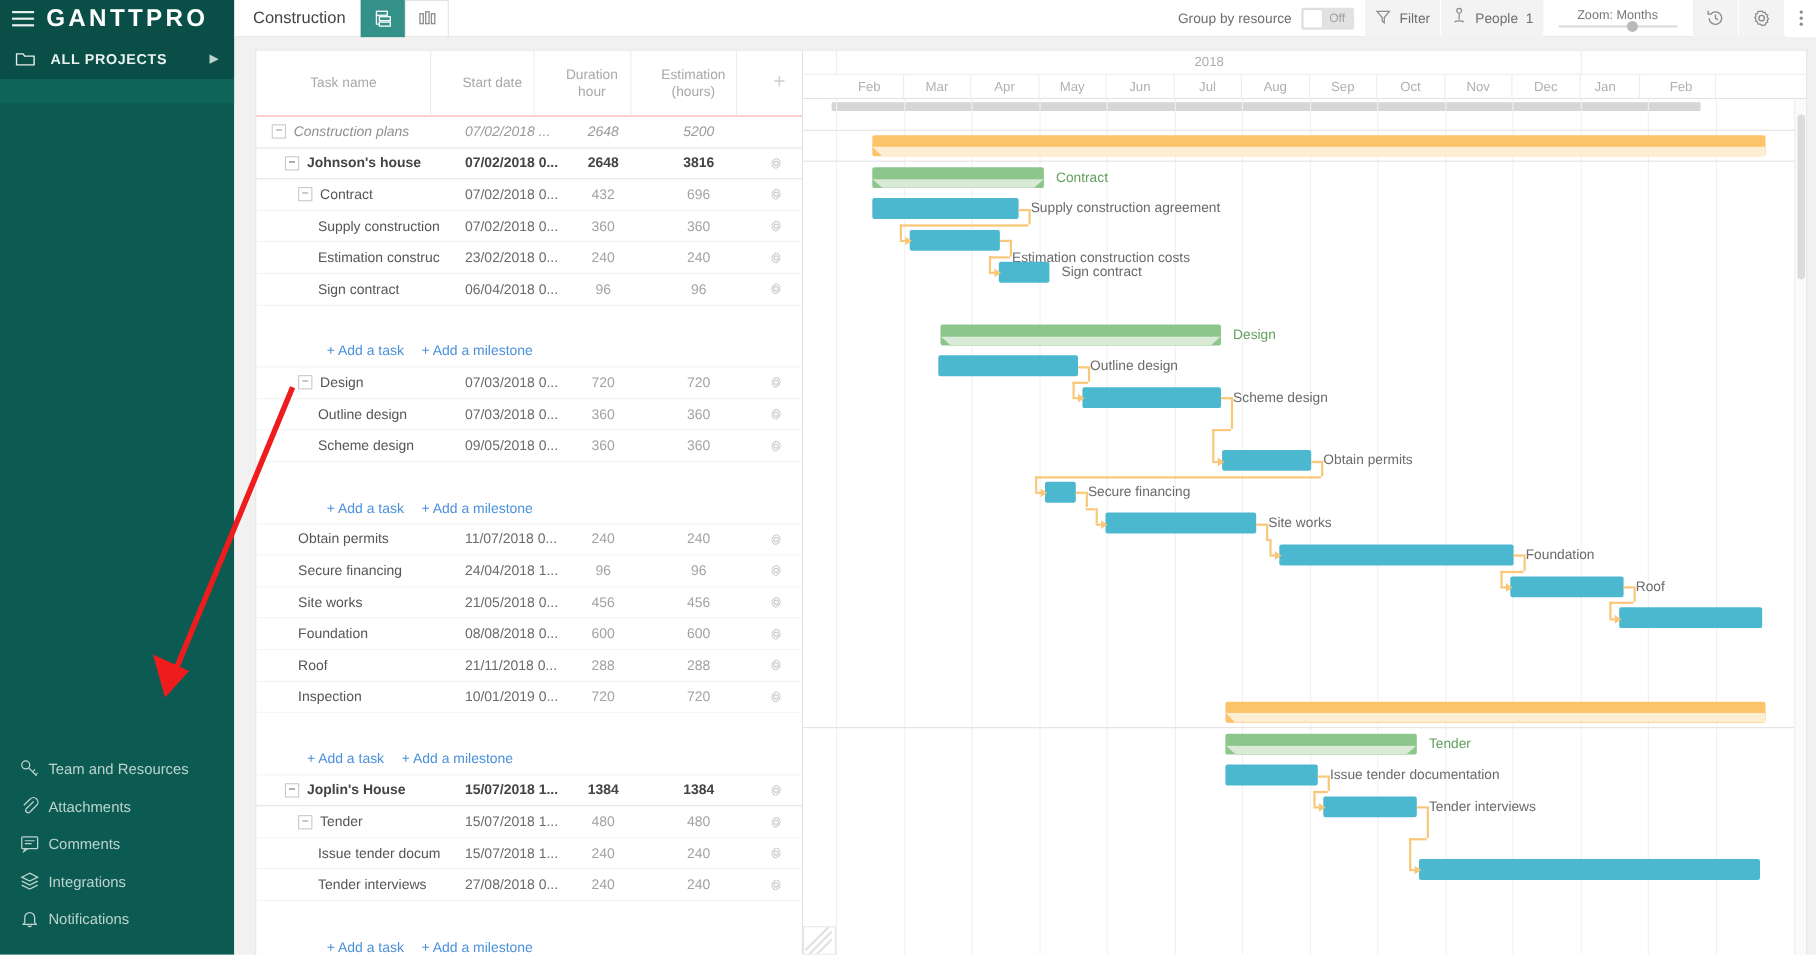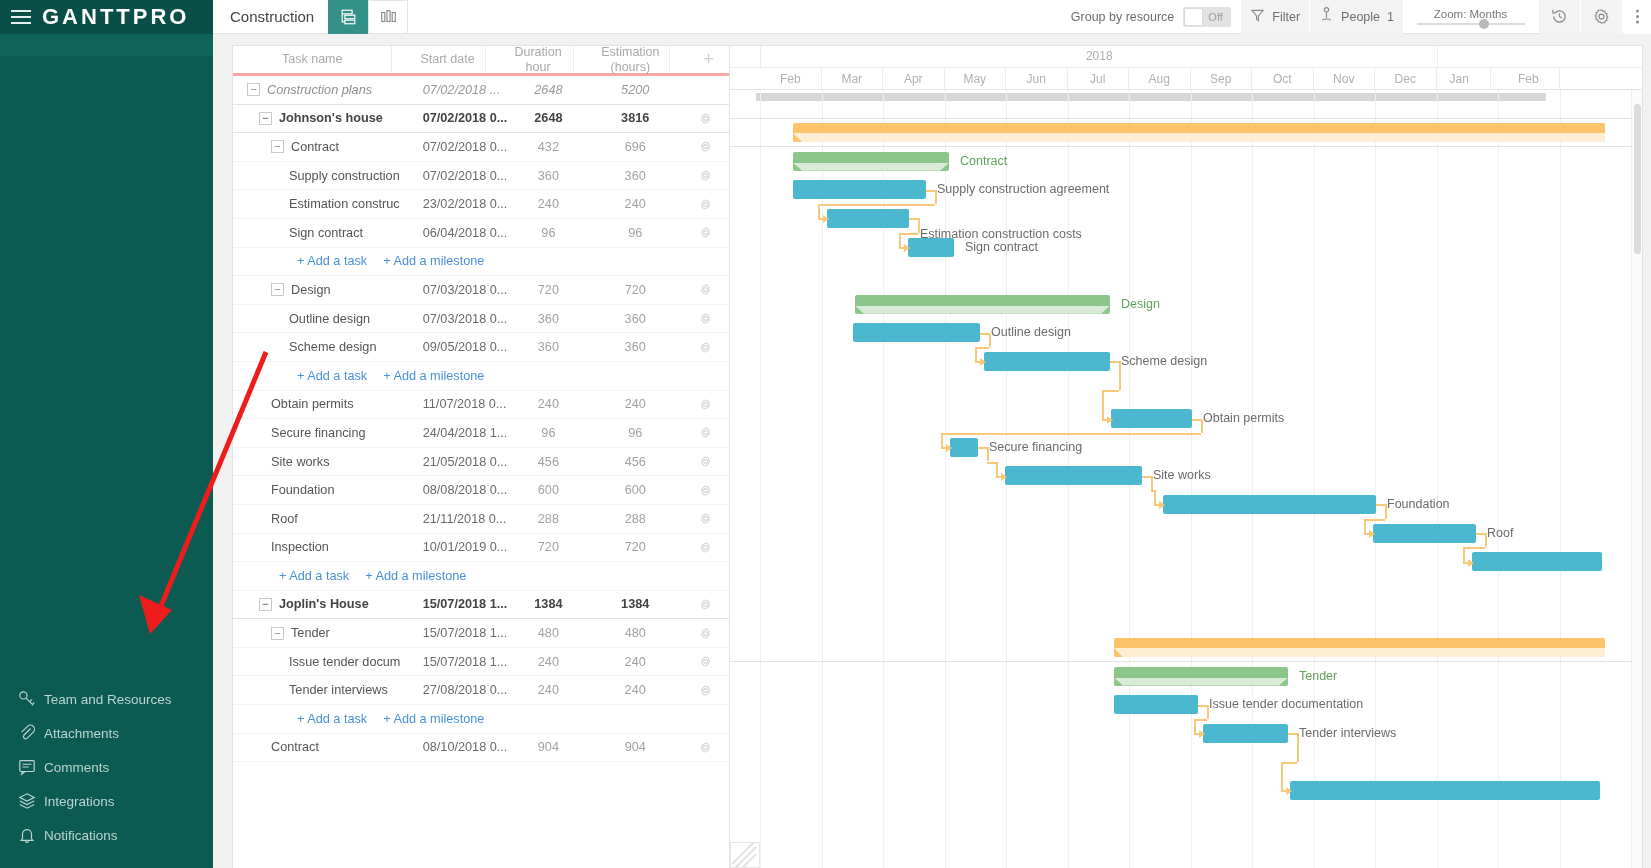--- a/index.html
+++ b/index.html
@@ -59,21 +59,21 @@
 
   
   .main{
     position:absolute; left:213px; top:34px; width:1438px; height:834px;
     background:#f1f1f1; padding:11px 9px 0 19px;
   }
   .board{ position:relative; width:1411px; height:823px; background:#fff; border:1px solid #e3e3e3; border-bottom:none; display:flex; }
 
   
   .grid{ width:497px; height:100%; position:relative; border-right:1px solid #e3e3e3;}
-  .ghead{ height:30px; display:flex; border-bottom:3px solid #fca5a5;gap:18px;}
+  .ghead{ height:60px; display:flex; border-bottom:1px solid #fca5a5;gap:18px;}
   .gh{ display:flex; align-items:center; justify-content:center; text-align:center; font-size:12.5px; color:#a9a9a9; border-right:1px solid #ededed; line-height:1.2;}
   .gh.c0{ width:187px;}
   .gh.c1{ width:88px;}
   .gh.c2{ width:82px;}
   .gh.c3{ width:92px;}
   .gh.c4{ width:48px; border-right:none; color:#cfcfcf; font-size:19px;}
   .rows{ height:778px; overflow:hidden;}
   .row{ height:28.6px; display:flex; align-items:center; border-bottom:1px solid #f3f3f3; font-size:12.7px; color:#555;}
   .row.sep{ border-bottom:1px solid #e3e3e3;}
   .c-name{ width:187px; display:flex; align-items:center; height:100%; padding-right:6px; overflow:hidden; white-space:nowrap;}
@@ -84,21 +84,21 @@
   }
   .c-date{ width:88px; text-align:left; padding-left:3px; white-space:nowrap; overflow:hidden;}
   .c-dur{ width:82px; text-align:center;}
   .c-est{ width:92px; text-align:center;}
   .c-gear{ width:48px; display:flex; align-items:center; justify-content:center;}
   .lvl0{ font-style:italic; color:#8f8f8f; }
   .lvl0 .c-date,.lvl0 .c-dur,.lvl0 .c-est{ font-style:italic; color:#9a9a9a;}
   .lvl1{ font-weight:bold; color:#444;}
   .lvl2 .c-dur,.lvl2 .c-est{ color:#a2a2a2;}
   .lvl2 .c-date{ color:#6a6a6a;}
-  .addrow{ height:28.6px; display:flex; align-items:center; font-size:12.7px; color:#4a90d9; border-bottom:1px solid #f3f3f3;}
+  .addrow{ height:28.6px; display:flex; align-items:center; font-size:12.7px; color:#4a90d9; border-bottom:1px solid #f3f3f3;margin-top:28px;}
   .addrow a{ cursor:pointer; }
   .addrow .a1{ margin-left:0;}
   .addrow .a2{ margin-left:16px;} .ind2{ padding-left:46px;} .ind3{ padding-left:64px;}
 
   
   .tl{ flex:1; position:relative; overflow:hidden;}
   .tl-head{ height:44px; border-bottom:1px solid #e3e3e3; position:relative;}
   .tl-year{ height:22px; border-bottom:1px solid #ededed; position:relative;}
   .tl-year .ylab{ position:absolute; top:3px; font-size:12px; color:#aeaeae;}
   .tl-year .ysep{ position:absolute; top:0; width:1px; height:22px; background:#ededed;}
@@ -141,20 +141,29 @@
 <div class="app">
 
   <div class="sidebar">
     <div class="sb-top">
       <div class="hamburger">
           <span></span>
           <span></span>
           <span></span>
         </div>
       <div class="brand">GANTTPRO</div>
+    </div>
+    <div class="sb-allproj">
+      <span class="folder">
+        <svg width="18" height="15" viewBox="0 0 18 15">
+            <path d="M1 3h6l1.4 2H17v8H1z" fill="none" stroke="#e6efed" stroke-width="1.3"></path>
+          </svg>
+      </span>
+      <span>ALL PROJECTS</span>
+      <span class="caret">▶</span>
     </div>
     <div class="sb-projarea"></div>
 
     <div class="sb-menu">
       <div class="sb-item">
         <span class="sb-ico">
           <svg width="18" height="18" viewBox="0 0 20 20">
               <circle cx="6" cy="6" r="4" fill="none" stroke="#bcd3cf" stroke-width="1.3"></circle>
               <path d="M9 9l8 8M13 13l2.5-2.5M16 16l2-2" fill="none" stroke="#bcd3cf" stroke-width="1.3"></path>
             </svg>

